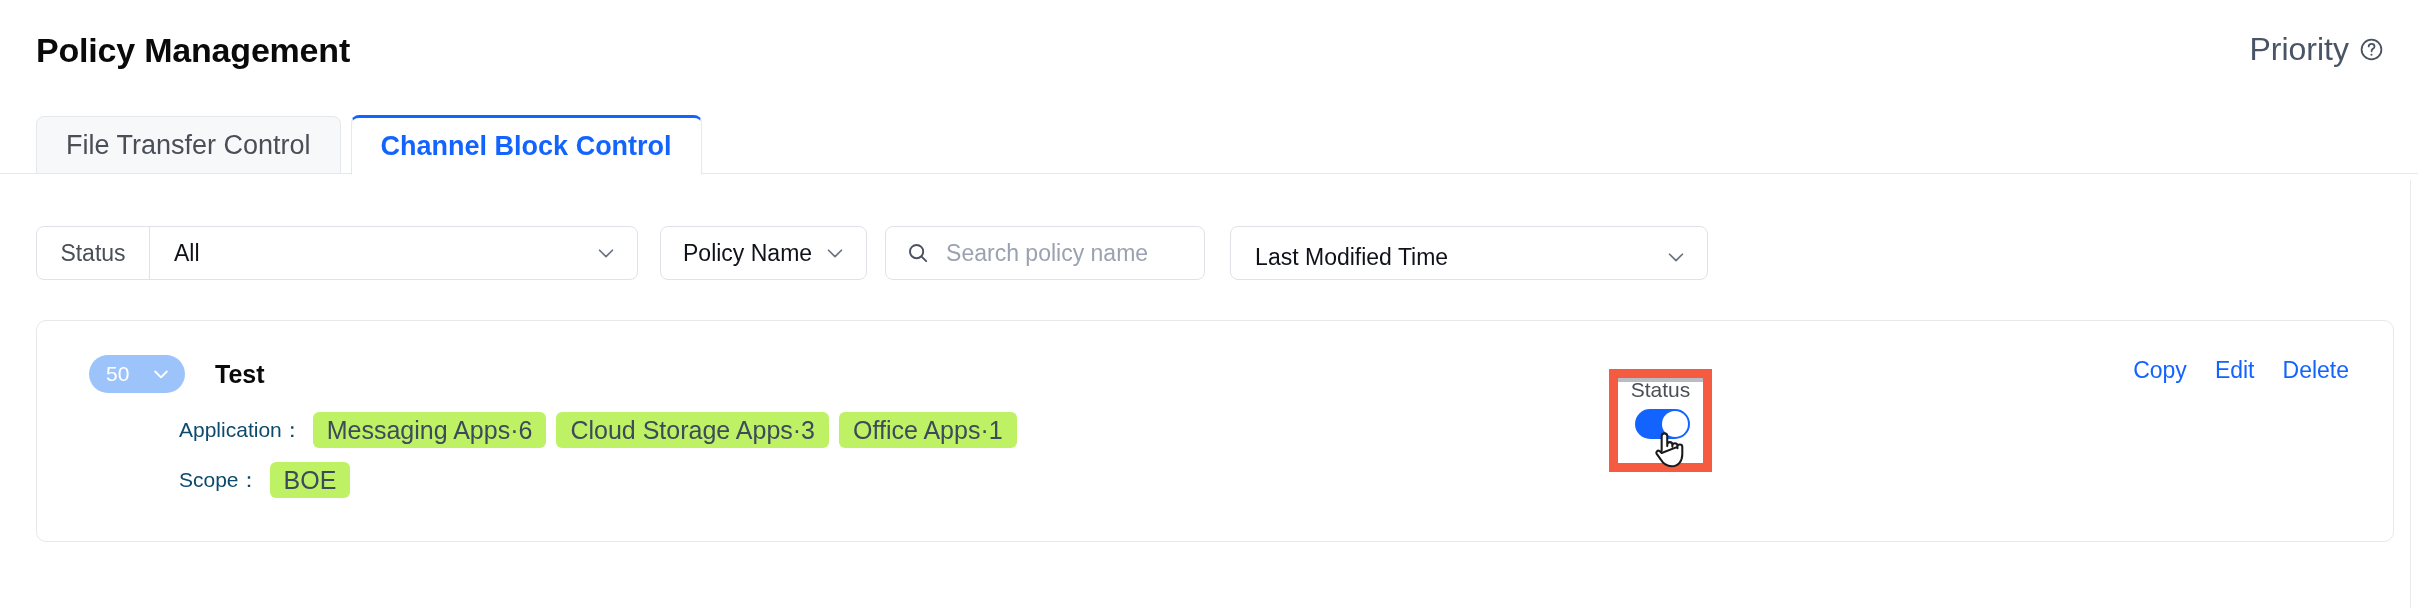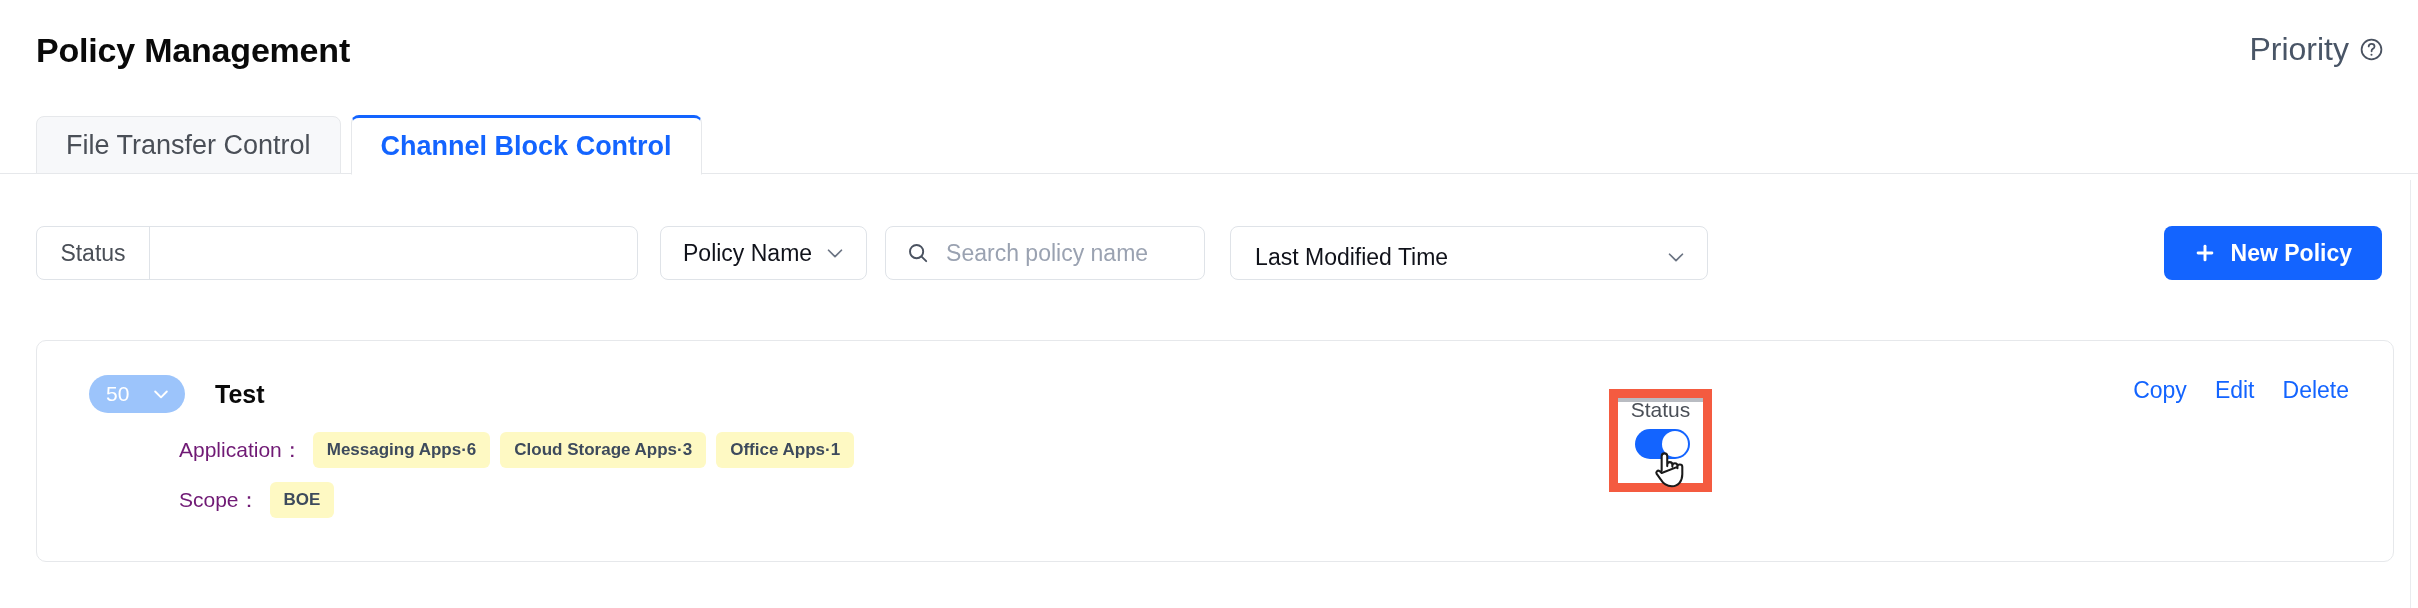--- a/index.html
+++ b/index.html
@@ -193,21 +193,21 @@
     display: flex;
     align-items: center;
     gap: 15px;
     cursor: pointer;
   }
   .plus-icon { width: 22px; height: 22px; display: block; }
 
   
   .policy-card {
     position: absolute;
-    left: 36px; top: 340px;
+    left: 36px; top: 320px;
     width: 2358px;
     height: 222px;
     border: 1px solid #e6e8eb;
     border-radius: 10px;
     background: #ffffff;
   }
   .card-inner {
     position: relative;
     width: 100%;
     height: 100%;
@@ -242,35 +242,34 @@
 
   .meta-row {
     display: flex;
     align-items: center;
     padding-left: 142px;
     margin-top: 17px;
     height: 36px;
   }
   .meta-label {
     font-size: 21px;
-    color: #701a75;
+    color: #0c4a6e;
     white-space: nowrap;
   }
   .tag {
     margin-left: 10px;
     height: 36px;
     padding: 0 14px;
     border-radius: 6px;
-    background: #fef9c3;
+    background: #bef264;
     color: #3d4a5c;
-    font-size: 17px;
+    font-size: 25px;
     display: flex;
     align-items: center;
     white-space: nowrap;
-    font-weight: bold;
   }
   .meta-row .tag:first-of-type { margin-left: 16px; }
   .meta-row.scope { margin-top: 14px; }
 
   
   .status-block {
     position: absolute;
     left: 1603px;
     top: 86px;
     width: 0;
@@ -370,20 +369,28 @@
       <div class="tab active">
         <span>Channel Block Control</span>
       </div>
     </div>
   </div>
 
   <div class="filter-row">
 
     <div class="field status-filter">
       <div class="seg-label">Status</div>
+      <div class="seg-value">
+        <span>All</span>
+        <span class="chevron">
+          <svg viewBox="0 0 24 24" width="22" height="22" fill="none" stroke="#6b7483" stroke-width="1.9" stroke-linecap="round" stroke-linejoin="round">
+              <polyline points="5,9 12,16 19,9"></polyline>
+            </svg>
+        </span>
+      </div>
     </div>
 
     <div class="field policy-name-select">
       <span>Policy Name</span>
       <span class="chevron">
         <svg viewBox="0 0 24 24" width="22" height="22" fill="none" stroke="#6b7483" stroke-width="1.9" stroke-linecap="round" stroke-linejoin="round">
             <polyline points="5,9 12,16 19,9"></polyline>
           </svg>
       </span>
     </div>
@@ -400,29 +407,20 @@
 
     <div class="field time-select">
       <span>Last Modified Time</span>
       <span class="chevron">
         <svg viewBox="0 0 24 24" width="22" height="22" fill="none" stroke="#6b7483" stroke-width="1.9" stroke-linecap="round" stroke-linejoin="round">
             <polyline points="5,9 12,16 19,9"></polyline>
           </svg>
       </span>
     </div>
 
-    <button class="new-policy-btn">
-      <span class="plus-icon">
-        <svg viewBox="0 0 24 24" width="22" height="22" stroke="#ffffff" stroke-width="3.2" stroke-linecap="round">
-            <line x1="12" y1="4.5" x2="12" y2="19.5"></line>
-            <line x1="4.5" y1="12" x2="19.5" y2="12"></line>
-          </svg>
-      </span>
-      <span>New Policy</span>
-    </button>
 
   </div>
 
   <div class="policy-card">
     <div class="card-inner">
 
       <div class="card-row-1">
         <div class="priority-badge">
           <span>50</span>
           <span class="chevron-white">

